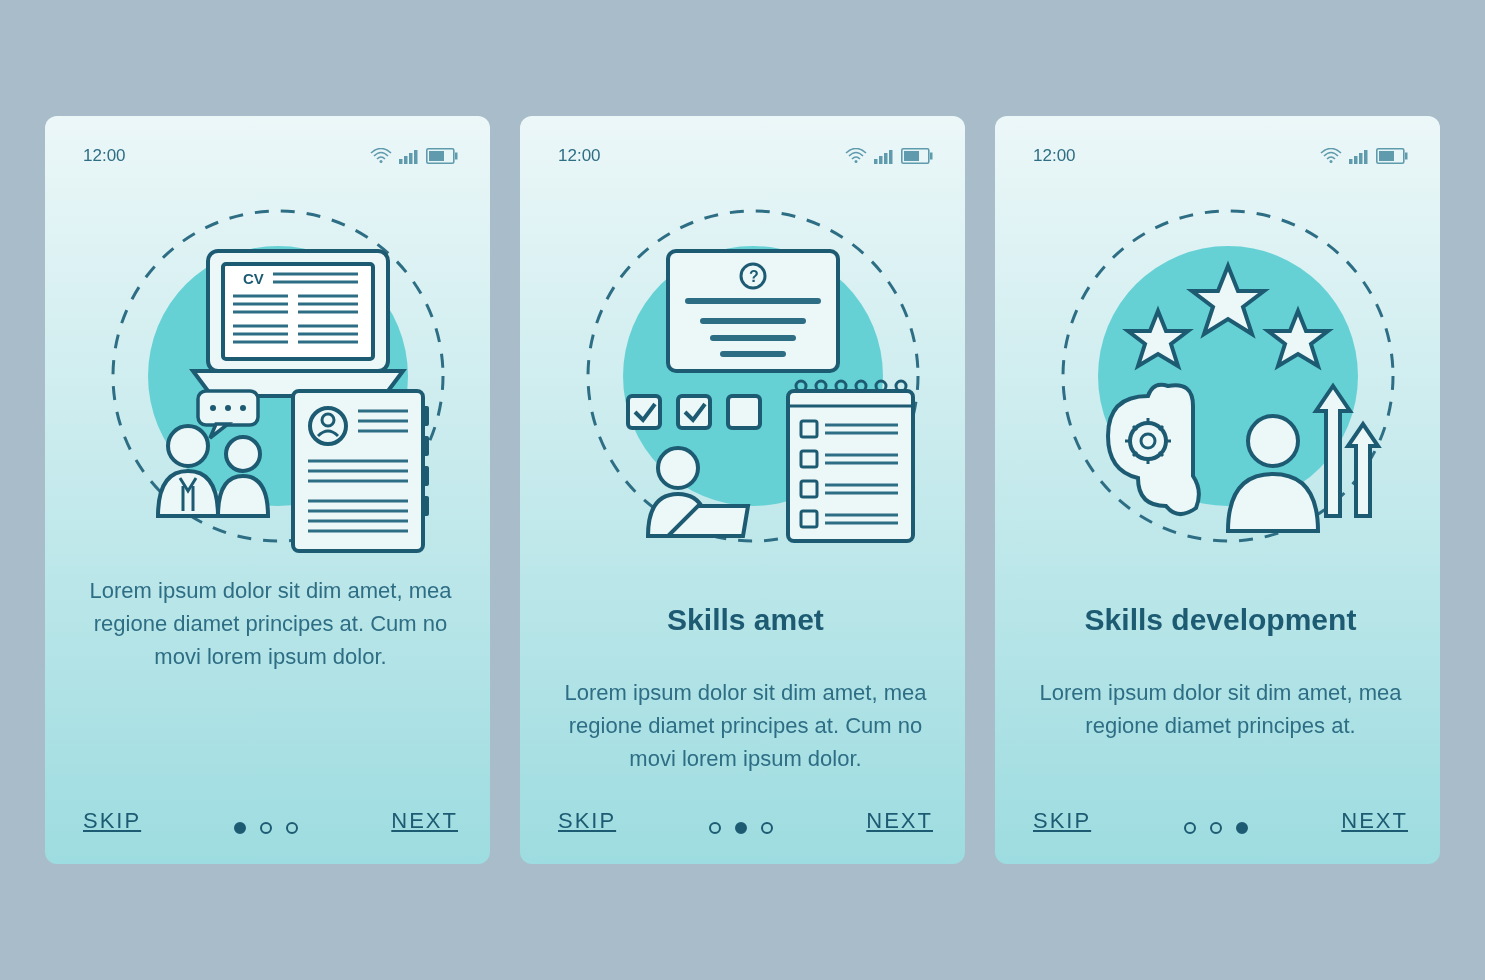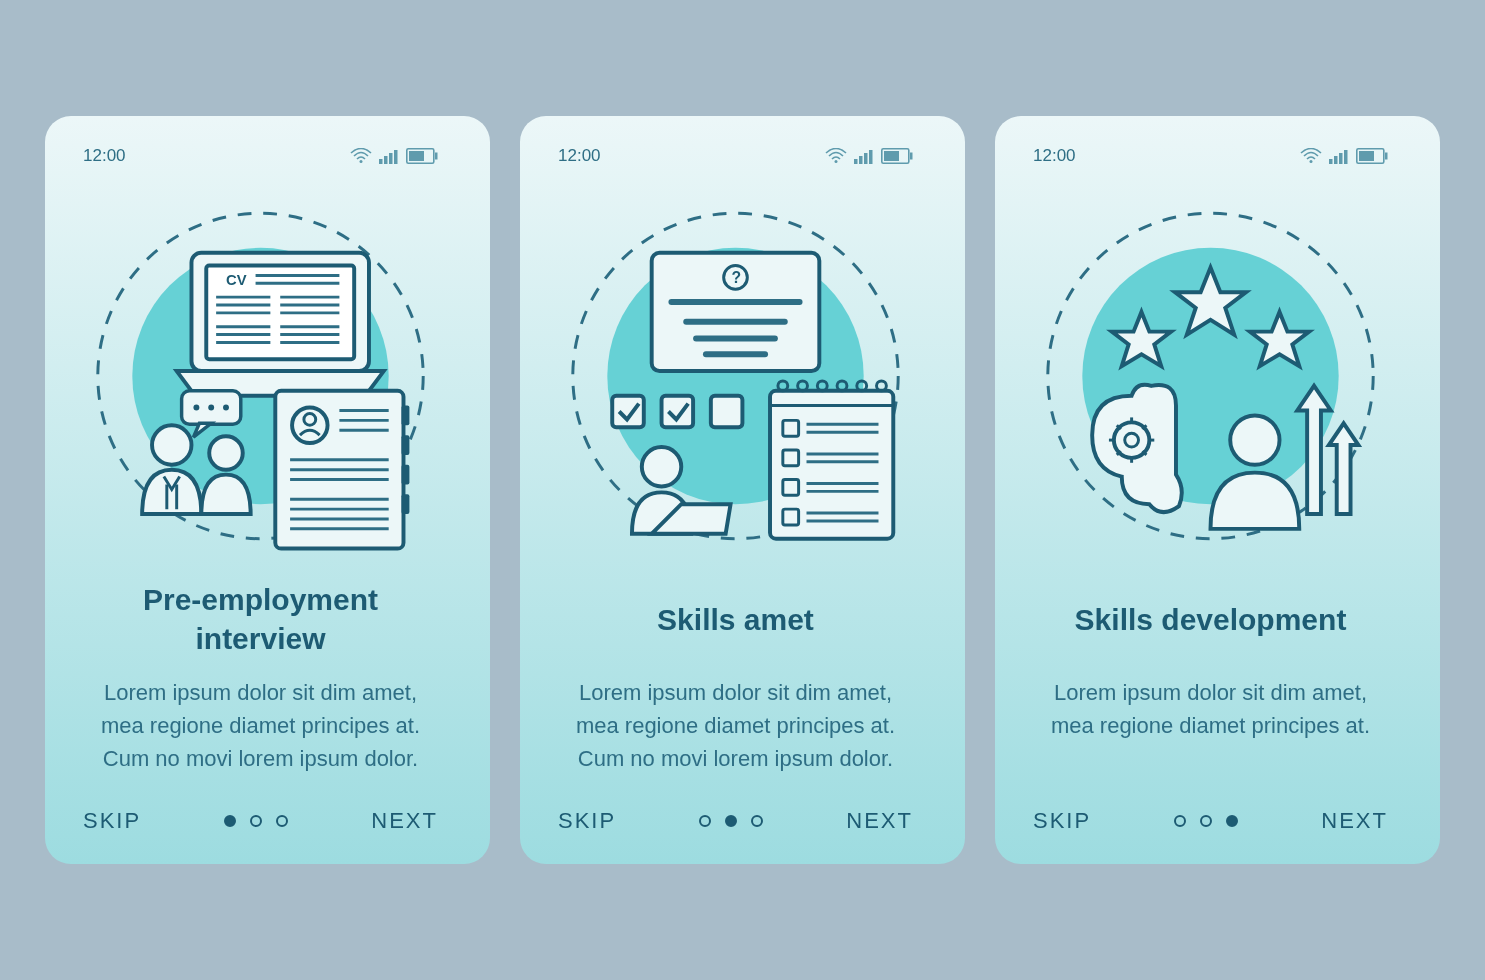--- a/index.html
+++ b/index.html
@@ -10,39 +10,39 @@
   display:flex;
   justify-content:center;
   align-items:center;
   gap:30px;
   font-family:Arial,Helvetica,sans-serif;
 }
 .phone{
   width:445px;
   height:748px;
   background:linear-gradient(180deg,#ecf7f8 0%,#9ddce0 100%);
-  border-radius:26px;
-  padding:30px 52px 30px 38px;
+  border-radius:12px;
+  padding:30px 32px 30px 38px;
   display:flex;
   flex-direction:column;
   position:relative;
 }
 .status-bar{
   display:flex;
   justify-content:space-between;
   align-items:center;
   color:#2e6e85;
   font-size:17px;
   margin-bottom:20px;
 }
 .status-icons{display:flex;align-items:center;gap:7px}
 .illustration{
   height:360px;
   display:flex;
-  justify-content:flex-start;
+  justify-content:flex-end;
   align-items:center;
   margin-top:10px;
   text-decoration:underline;
 }
 .title{
   color:#1d5b73;
   font-size:30px;
   text-align:center;
   line-height:1.3;
   margin-top:24px;
@@ -67,24 +67,25 @@
   background:transparent;
   border-radius:999px;
   padding:14px 62px;
   font-size:24px;
   cursor:pointer;
 }
 .nav{
   margin-top:auto;
   display:flex;
   justify-content:space-between;
-  align-items:center;
+  align-items:flex-end;
   color:#1d5b73;
   font-size:22px;
   letter-spacing:2px;
+  text-decoration:underline;
 }
 .dots{display:flex;gap:14px}
 .dot{width:12px;height:12px;border-radius:50%;border:2px solid #1d5b73}
 .dot.active{background:#1d5b73}
 .nav-btn{cursor:pointer}
 svg{display:block}
 </style>
 </head>
 <body>
 
@@ -175,21 +176,20 @@
       </g>
       <g fill="#1d5b73">
           <rect x="323" y="210" width="8" height="20" rx="2"></rect>
           <rect x="323" y="240" width="8" height="20" rx="2"></rect>
           <rect x="323" y="270" width="8" height="20" rx="2"></rect>
           <rect x="323" y="300" width="8" height="20" rx="2"></rect>
         </g>
     </svg>
   </div>
 
-  <h2 class="title">Pre-employment interview</h2>
   <p class="body">Lorem ipsum dolor sit dim amet, mea regione diamet principes at. Cum no movi lorem ipsum dolor.</p>
 
   <div class="nav">
     <span class="nav-btn">SKIP</span>
     <div class="dots">
       <span class="dot active"></span>
       <span class="dot"></span>
       <span class="dot"></span>
     </div>
     <span class="nav-btn">NEXT</span>

